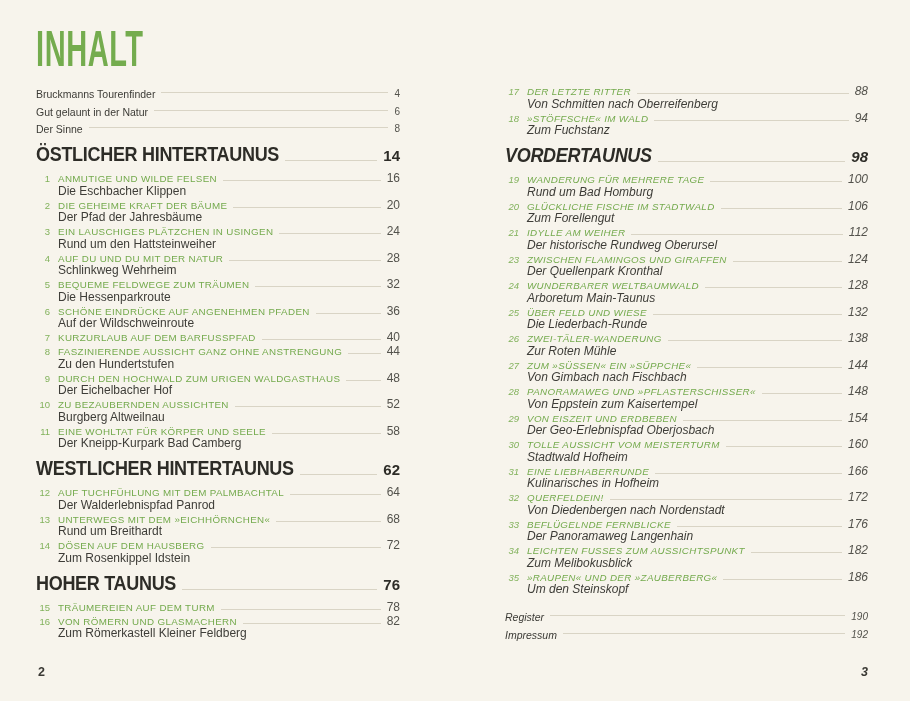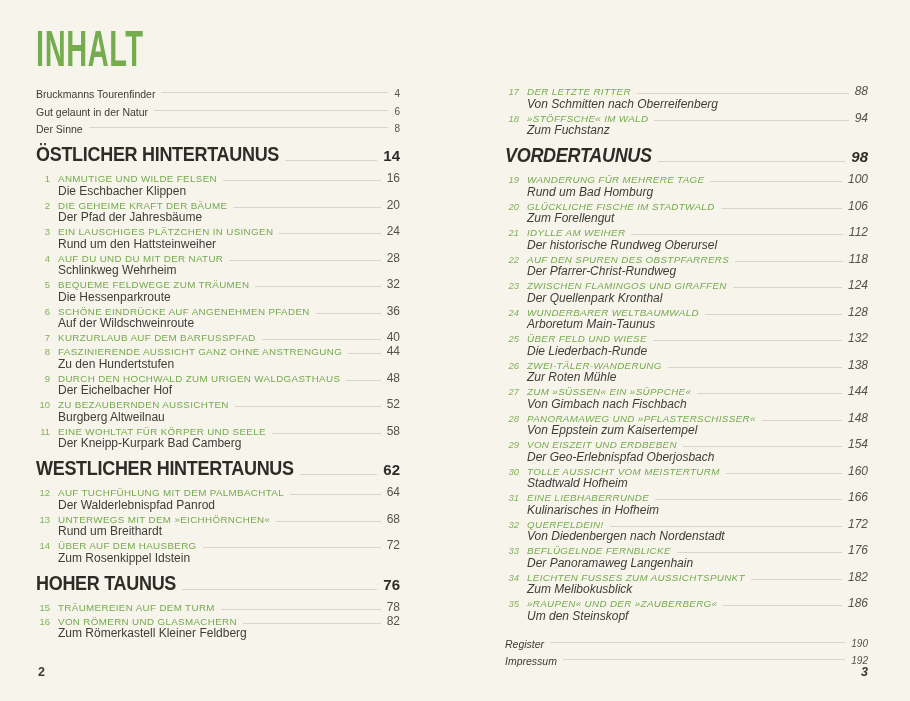--- a/index.html
+++ b/index.html
@@ -224,21 +224,21 @@
             <span class="enum">13</span>
             <span class="etitle">UNTERWEGS MIT DEM »EICHHÖRNCHEN«</span>
             <span class="leader"></span>
             <span class="pg">68</span>
           </div>
           <div class="esub">Rund um Breithardt</div>
         </div>
         <div class="entry">
           <div class="entry-top">
             <span class="enum">14</span>
-            <span class="etitle">ÜBER AUF DEM HAUSBERG</span>
+            <span class="etitle">DÖSEN AUF DEM HAUSBERG</span>
             <span class="leader"></span>
             <span class="pg">72</span>
           </div>
           <div class="esub">Zum Rosenkippel Idstein</div>
         </div>
         <div class="section-row">
           <span class="sec-label">HOHER TAUNUS</span>
           <span class="leader"></span>
           <span class="sec-pg">76</span>
         </div>
@@ -309,29 +309,20 @@
           <div class="entry-top">
             <span class="enum">21</span>
             <span class="etitle">IDYLLE AM WEIHER</span>
             <span class="leader"></span>
             <span class="pg">112</span>
           </div>
           <div class="esub">Der historische Rundweg Oberursel</div>
         </div>
         <div class="entry">
           <div class="entry-top">
-            <span class="enum">22</span>
-            <span class="etitle">AUF DEN SPUREN DES OBSTPFARRERS</span>
-            <span class="leader"></span>
-            <span class="pg">118</span>
-          </div>
-          <div class="esub">Der Pfarrer-Christ-Rundweg</div>
-        </div>
-        <div class="entry">
-          <div class="entry-top">
             <span class="enum">23</span>
             <span class="etitle">ZWISCHEN FLAMINGOS UND GIRAFFEN</span>
             <span class="leader"></span>
             <span class="pg">124</span>
           </div>
           <div class="esub">Der Quellenpark Kronthal</div>
         </div>
         <div class="entry">
           <div class="entry-top">
             <span class="enum">24</span>

